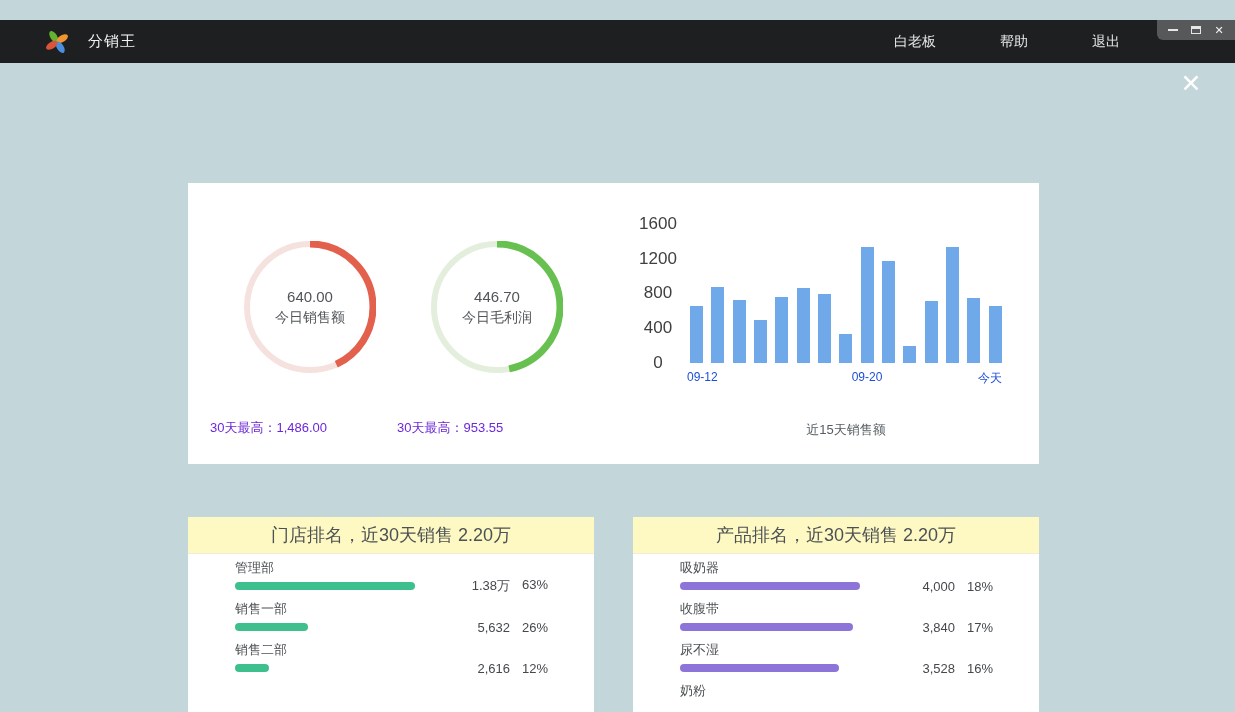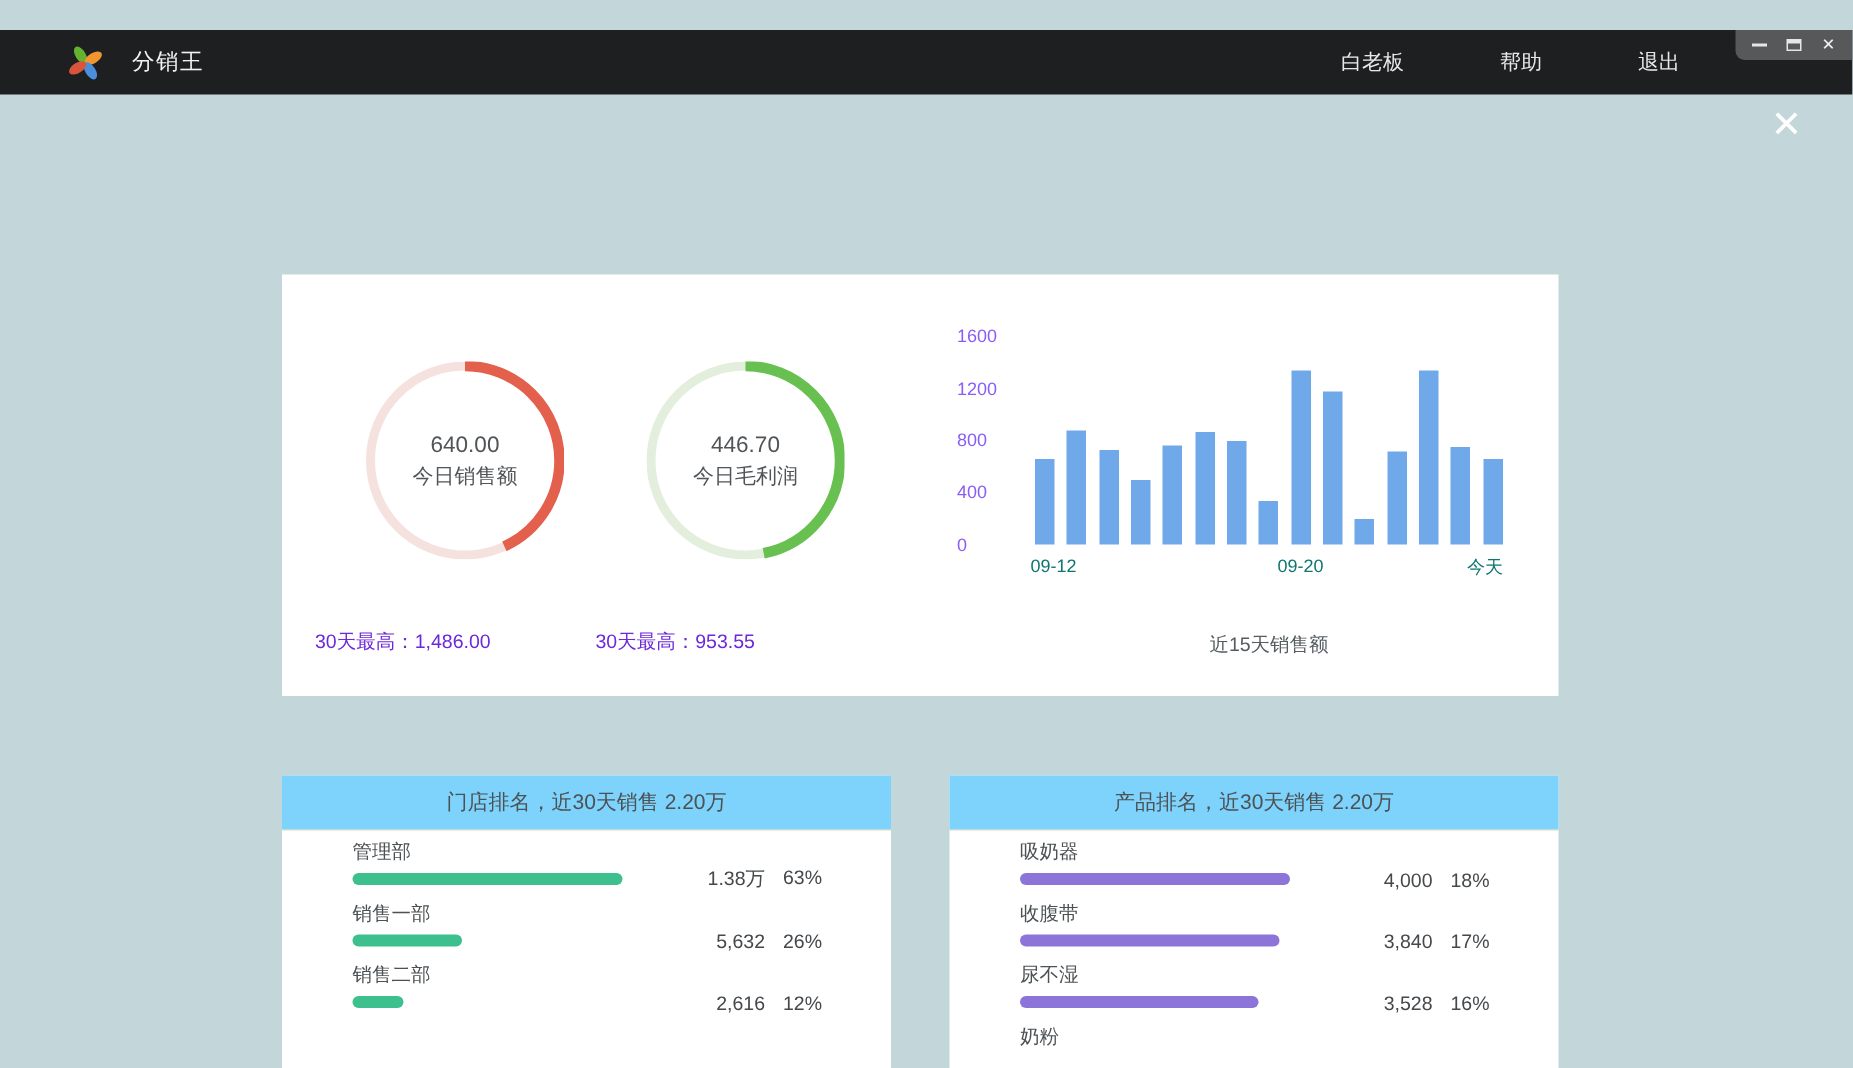--- a/index.html
+++ b/index.html
@@ -63,45 +63,45 @@
     position:absolute; top:236px; width:200px; 
     font-size:13px; color:#6d28d9;
   }
   .gauge-footer-1 { left:22px; }
   .gauge-footer-2 { left:209px; }
 
   
   .barchart { position:absolute; left:450px; top:0; width:370px; height:281px; }
   .y-axis { position:absolute; left:0; top:41px; width:40px; height:139px; }
   .ytick {
-    position:absolute; right:0; width:40px; text-align:left;
-    font-size:12px; color:#8b5cf6; line-height:14px;
+    position:absolute; right:0; width:40px; text-align:center;
+    font-size:17px; color:#404040; line-height:14px;
   }
   .bar-plot {
     position:absolute; left:52px; top:41px; width:312px; height:139px;
     display:flex; align-items:flex-end; justify-content:space-between;
   }
   .vbar { width:13px; }
-  .x-axis { position:absolute; left:52px; top:187px; width:312px; height:16px; font-size:12px; color:#0f766e; }
+  .x-axis { position:absolute; left:52px; top:187px; width:312px; height:16px; font-size:12px; color:#1d4ed8; }
   .xl-first { position:absolute; left:-3px; }
   .xl-mid { position:absolute; left:177px; transform:translateX(-50%); }
   .xl-last { position:absolute; right:0; }
   .bar-caption {
     position:absolute; left:52px; top:238px; width:312px; text-align:center;
     font-size:13px; color:#555d60;
   }
 
   
   .card-rank { top:474px; width:406px; height:260px; }
   .card-rank-left { left:188px; }
   .card-rank-right { left:633px; }
   .rank-header {
-    height:37px; background:#7dd3fc; border-bottom:1px solid #f0ecd8;
+    height:37px; background:#fef9c3; border-bottom:1px solid #f0ecd8;
     display:flex; align-items:center; justify-content:center;
-    font-size:14px; color:#4c5154;
+    font-size:18px; color:#4c5154;
   }
   .rank-body { padding:5px 46px 0 47px; }
   .rank-row { margin-bottom:10px; }
   .rank-label { font-size:13px; color:#4c5154; height:15px; margin-bottom:8px; }
   .rank-line { display:flex; align-items:center; height:8px; }
   .rank-bar { height:8px; border-radius:4px; }
   .rank-nums { margin-left:auto; display:flex; font-size:13px; color:#45494c; }
   .rank-val { width:64px; text-align:right; }
   .rank-pct { width:38px; text-align:right; }
 </style>

